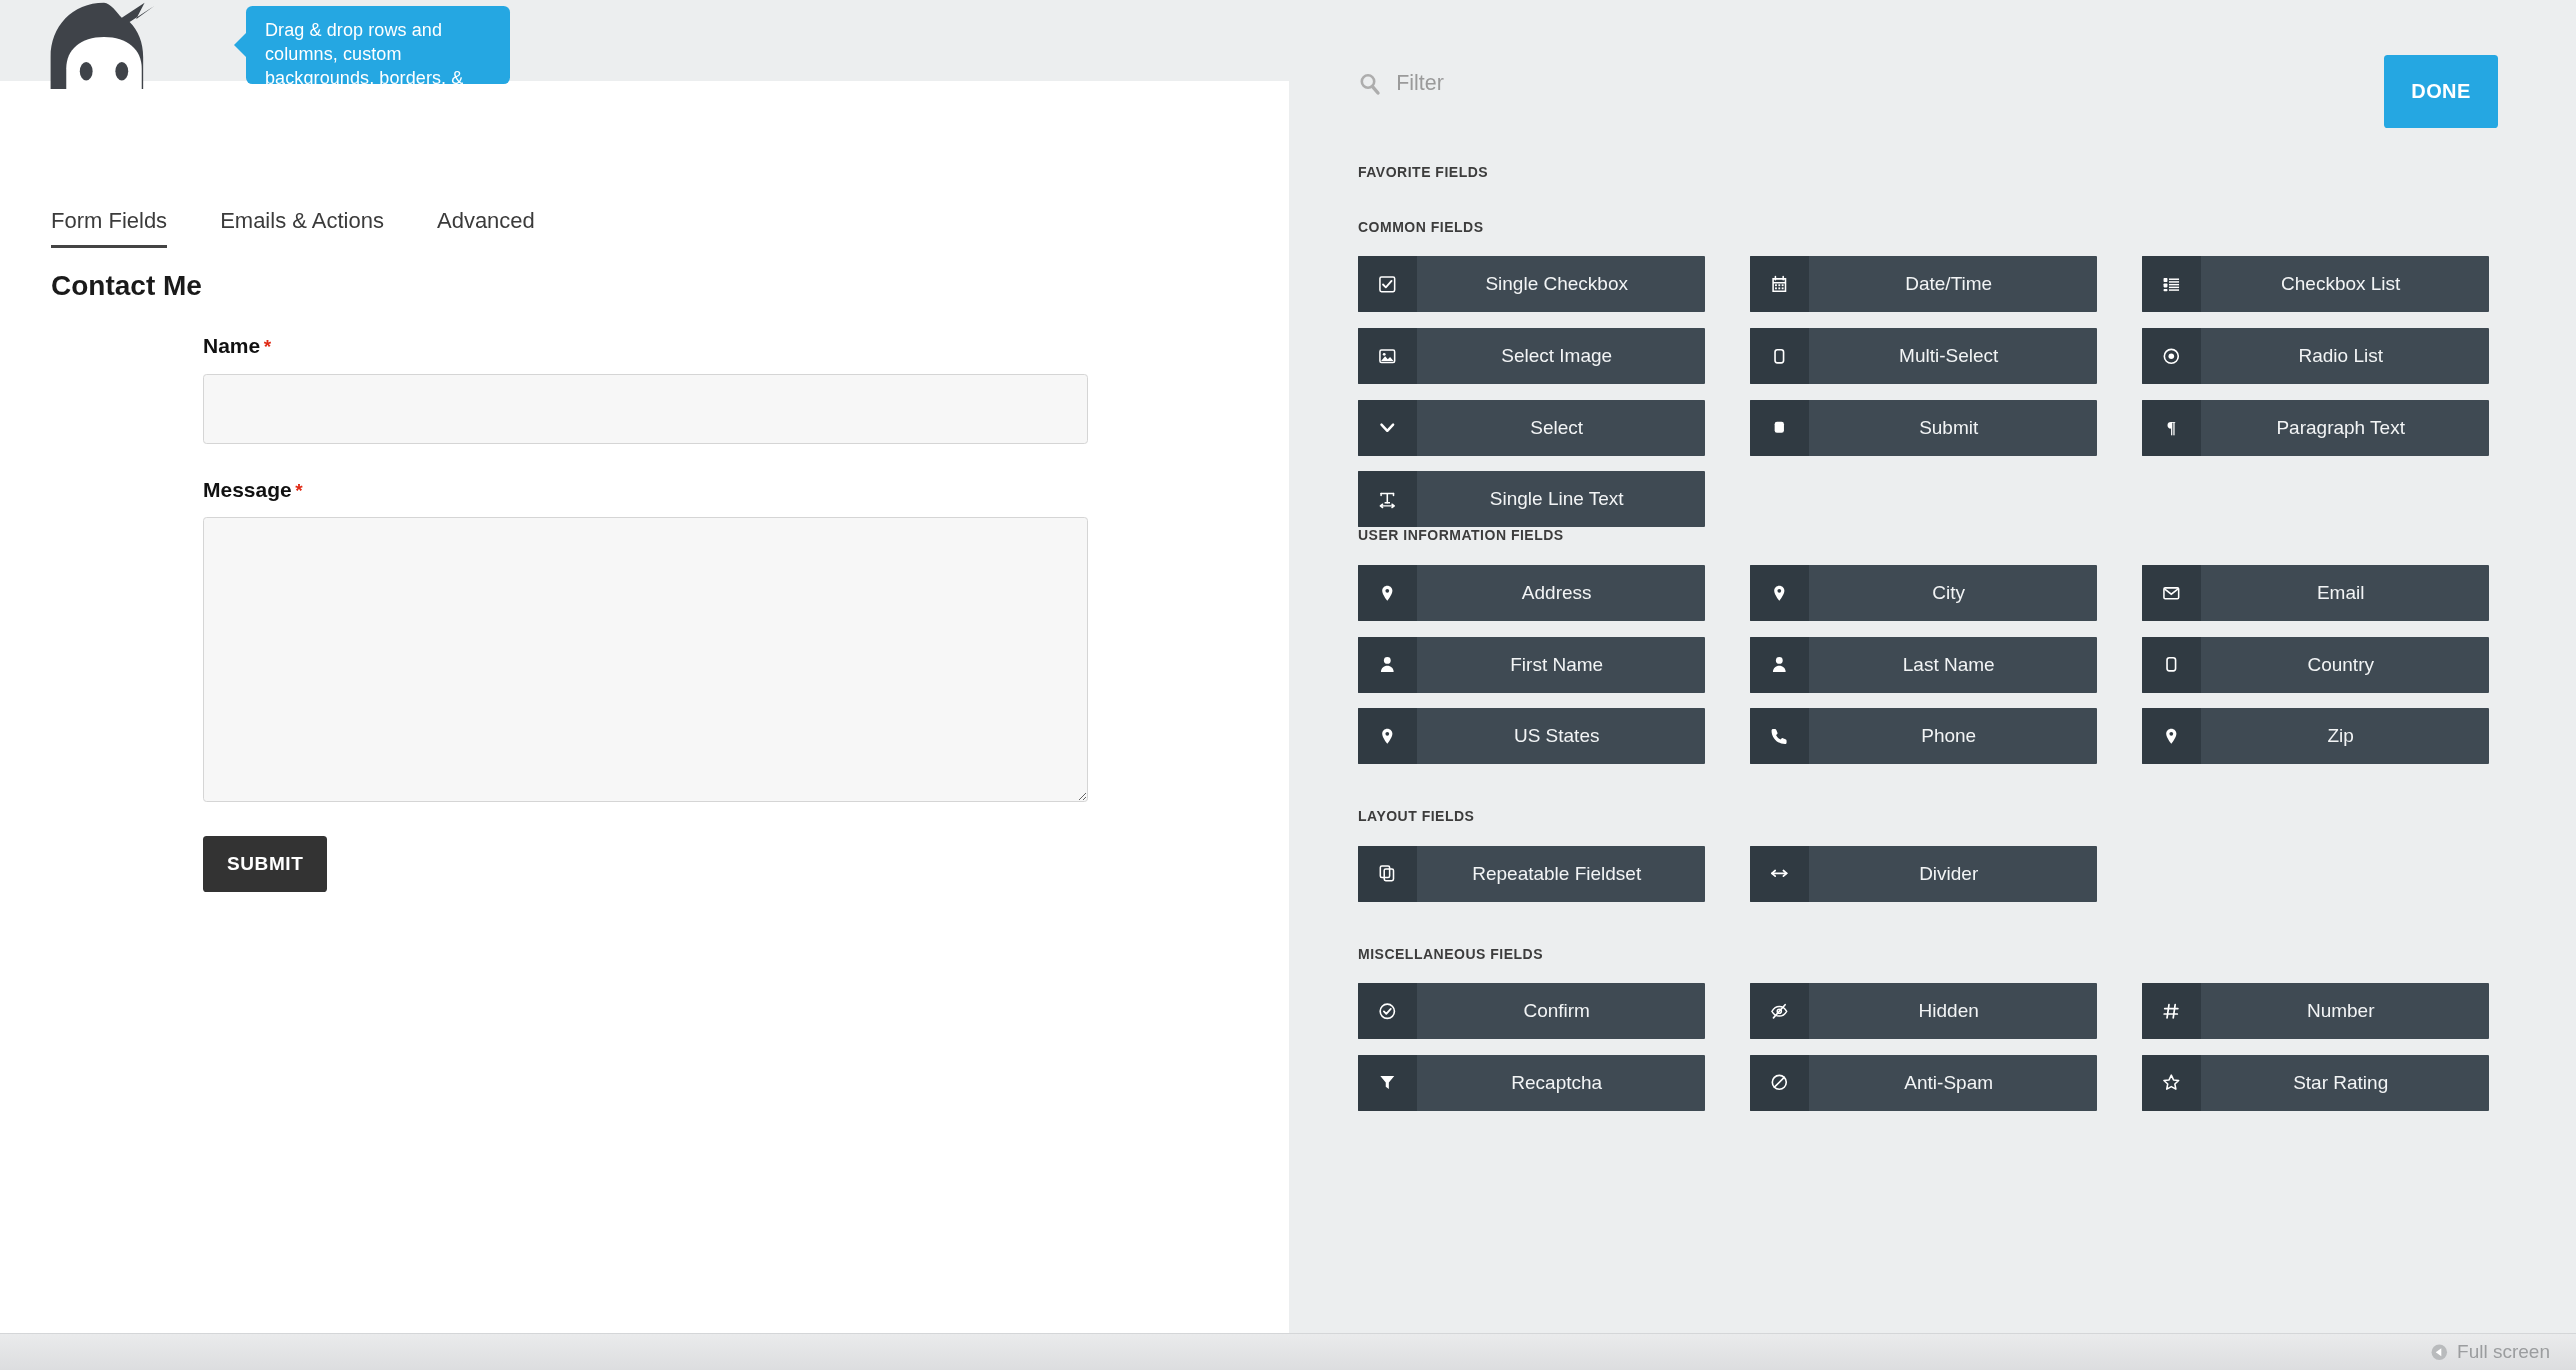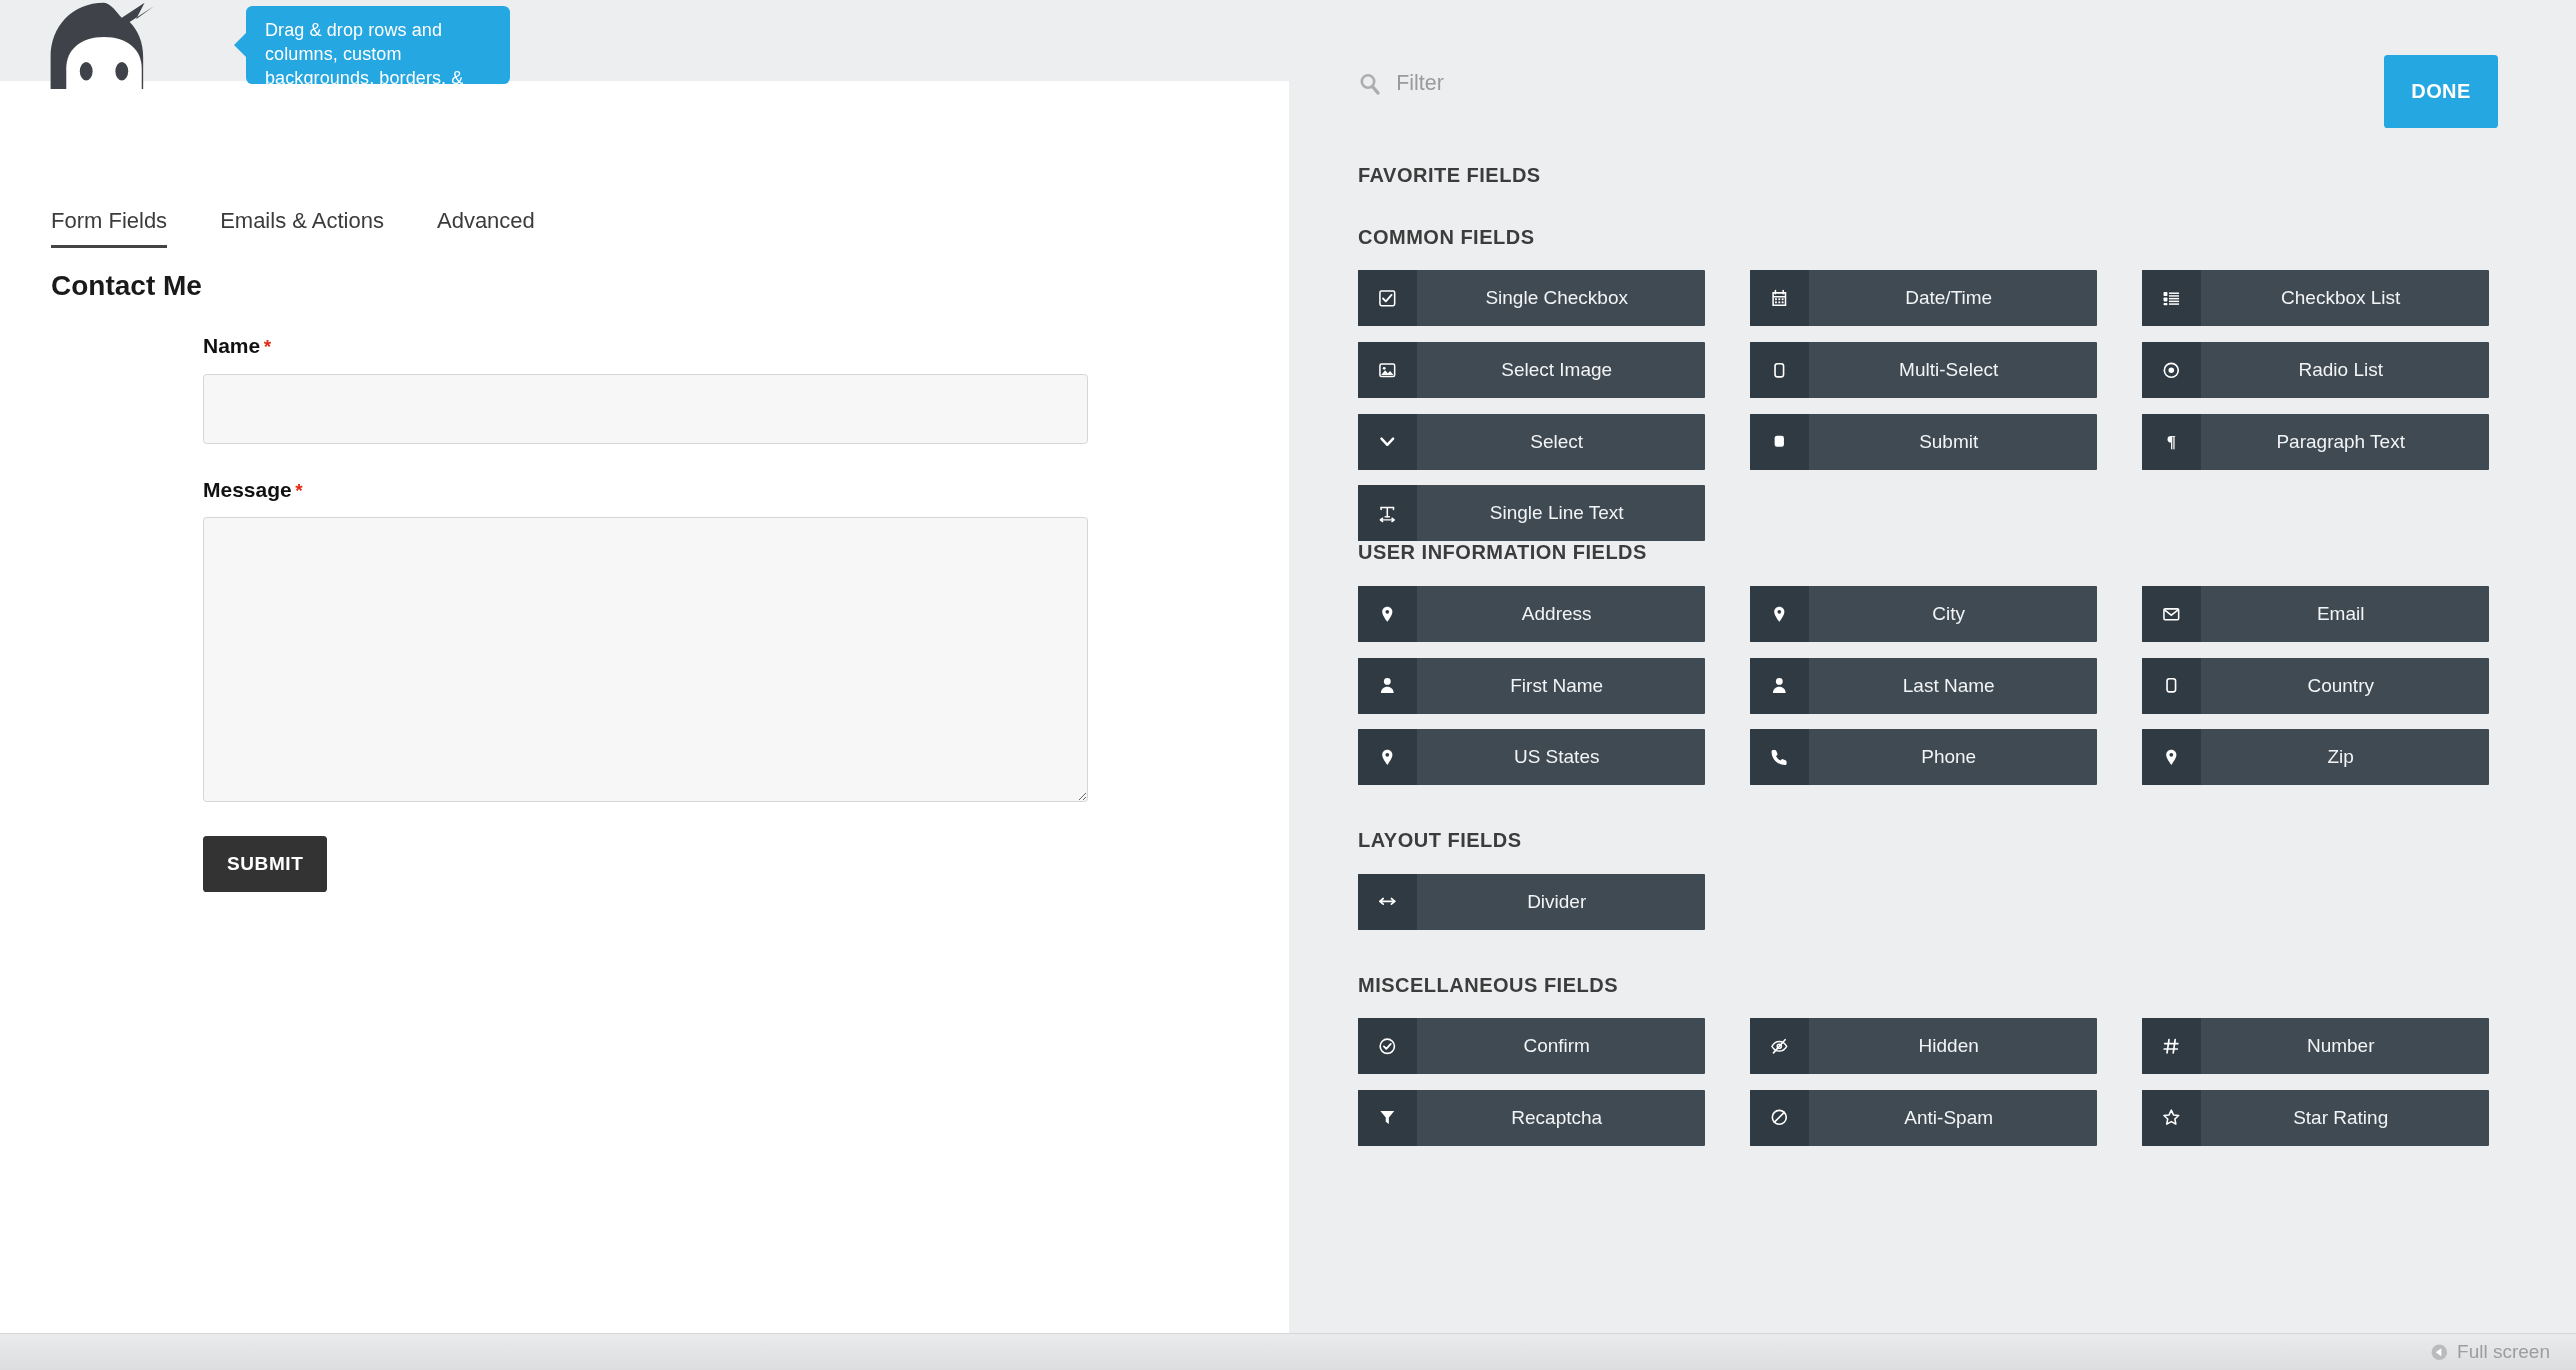--- a/index.html
+++ b/index.html
@@ -110,21 +110,21 @@
     position: absolute; right: 78px; top: 55px;
     width: 114px; height: 73px;
     background: #25a7e2; color: #fff; border: none;
     border-radius: 3.6px; font-size: 20px; font-weight: bold;
     letter-spacing: 0.4px; cursor: pointer;
     font-family: "Liberation Sans", sans-serif;
   }
 
   #sections { position: absolute; left: 0; top: 164px; width: 1287px; }
   .section-title {
-    font-size: 20px; font-weight: bold; color: #3c3c3c;
+    font-size: 14px; font-weight: bold; color: #3c3c3c;
     letter-spacing: 0.5px; margin-left: 69px;
   }
   .grid {
     display: grid;
     grid-template-columns: 347px 347px 347px;
     column-gap: 45px; row-gap: 15.7px;
     margin-left: 69px; margin-top: 21.4px;
   }
   .fbtn {
     position: relative; display: flex; align-items: center;
@@ -446,20 +446,29 @@
             <span class="fbtn-label">Zip</span>
           </div>
         </div>
       </div>
 
       <div style="margin-top:44px;">
         <div class="section-title">LAYOUT FIELDS</div>
         <div class="grid">
 
 
+          <div class="fbtn">
+            <span class="icon-box">
+              <svg width="18.6" height="18.6" viewBox="0 0 24 24">
+                  <rect x="3" y="2.5" width="12" height="15" rx="2" fill="none" stroke="#fff" stroke-width="2"></rect>
+                  <rect x="8" y="6.5" width="12" height="15" rx="2" fill="none" stroke="#fff" stroke-width="2"></rect>
+                </svg>
+            </span>
+            <span class="fbtn-label">Repeatable Fieldset</span>
+          </div>
 
           <div class="fbtn">
             <span class="icon-box">
               <svg width="18.6" height="18.6" viewBox="0 0 24 24">
                   <path d="M2.5 12h19" stroke="#fff" stroke-width="2.2" stroke-linecap="round"></path>
                   <path d="M2.5 12l4.2-3.6M2.5 12l4.2 3.6M21.5 12l-4.2-3.6M21.5 12l-4.2 3.6" stroke="#fff" stroke-width="2.2" fill="none" stroke-linecap="round" stroke-linejoin="round"></path>
                 </svg>
             </span>
             <span class="fbtn-label">Divider</span>
           </div>

